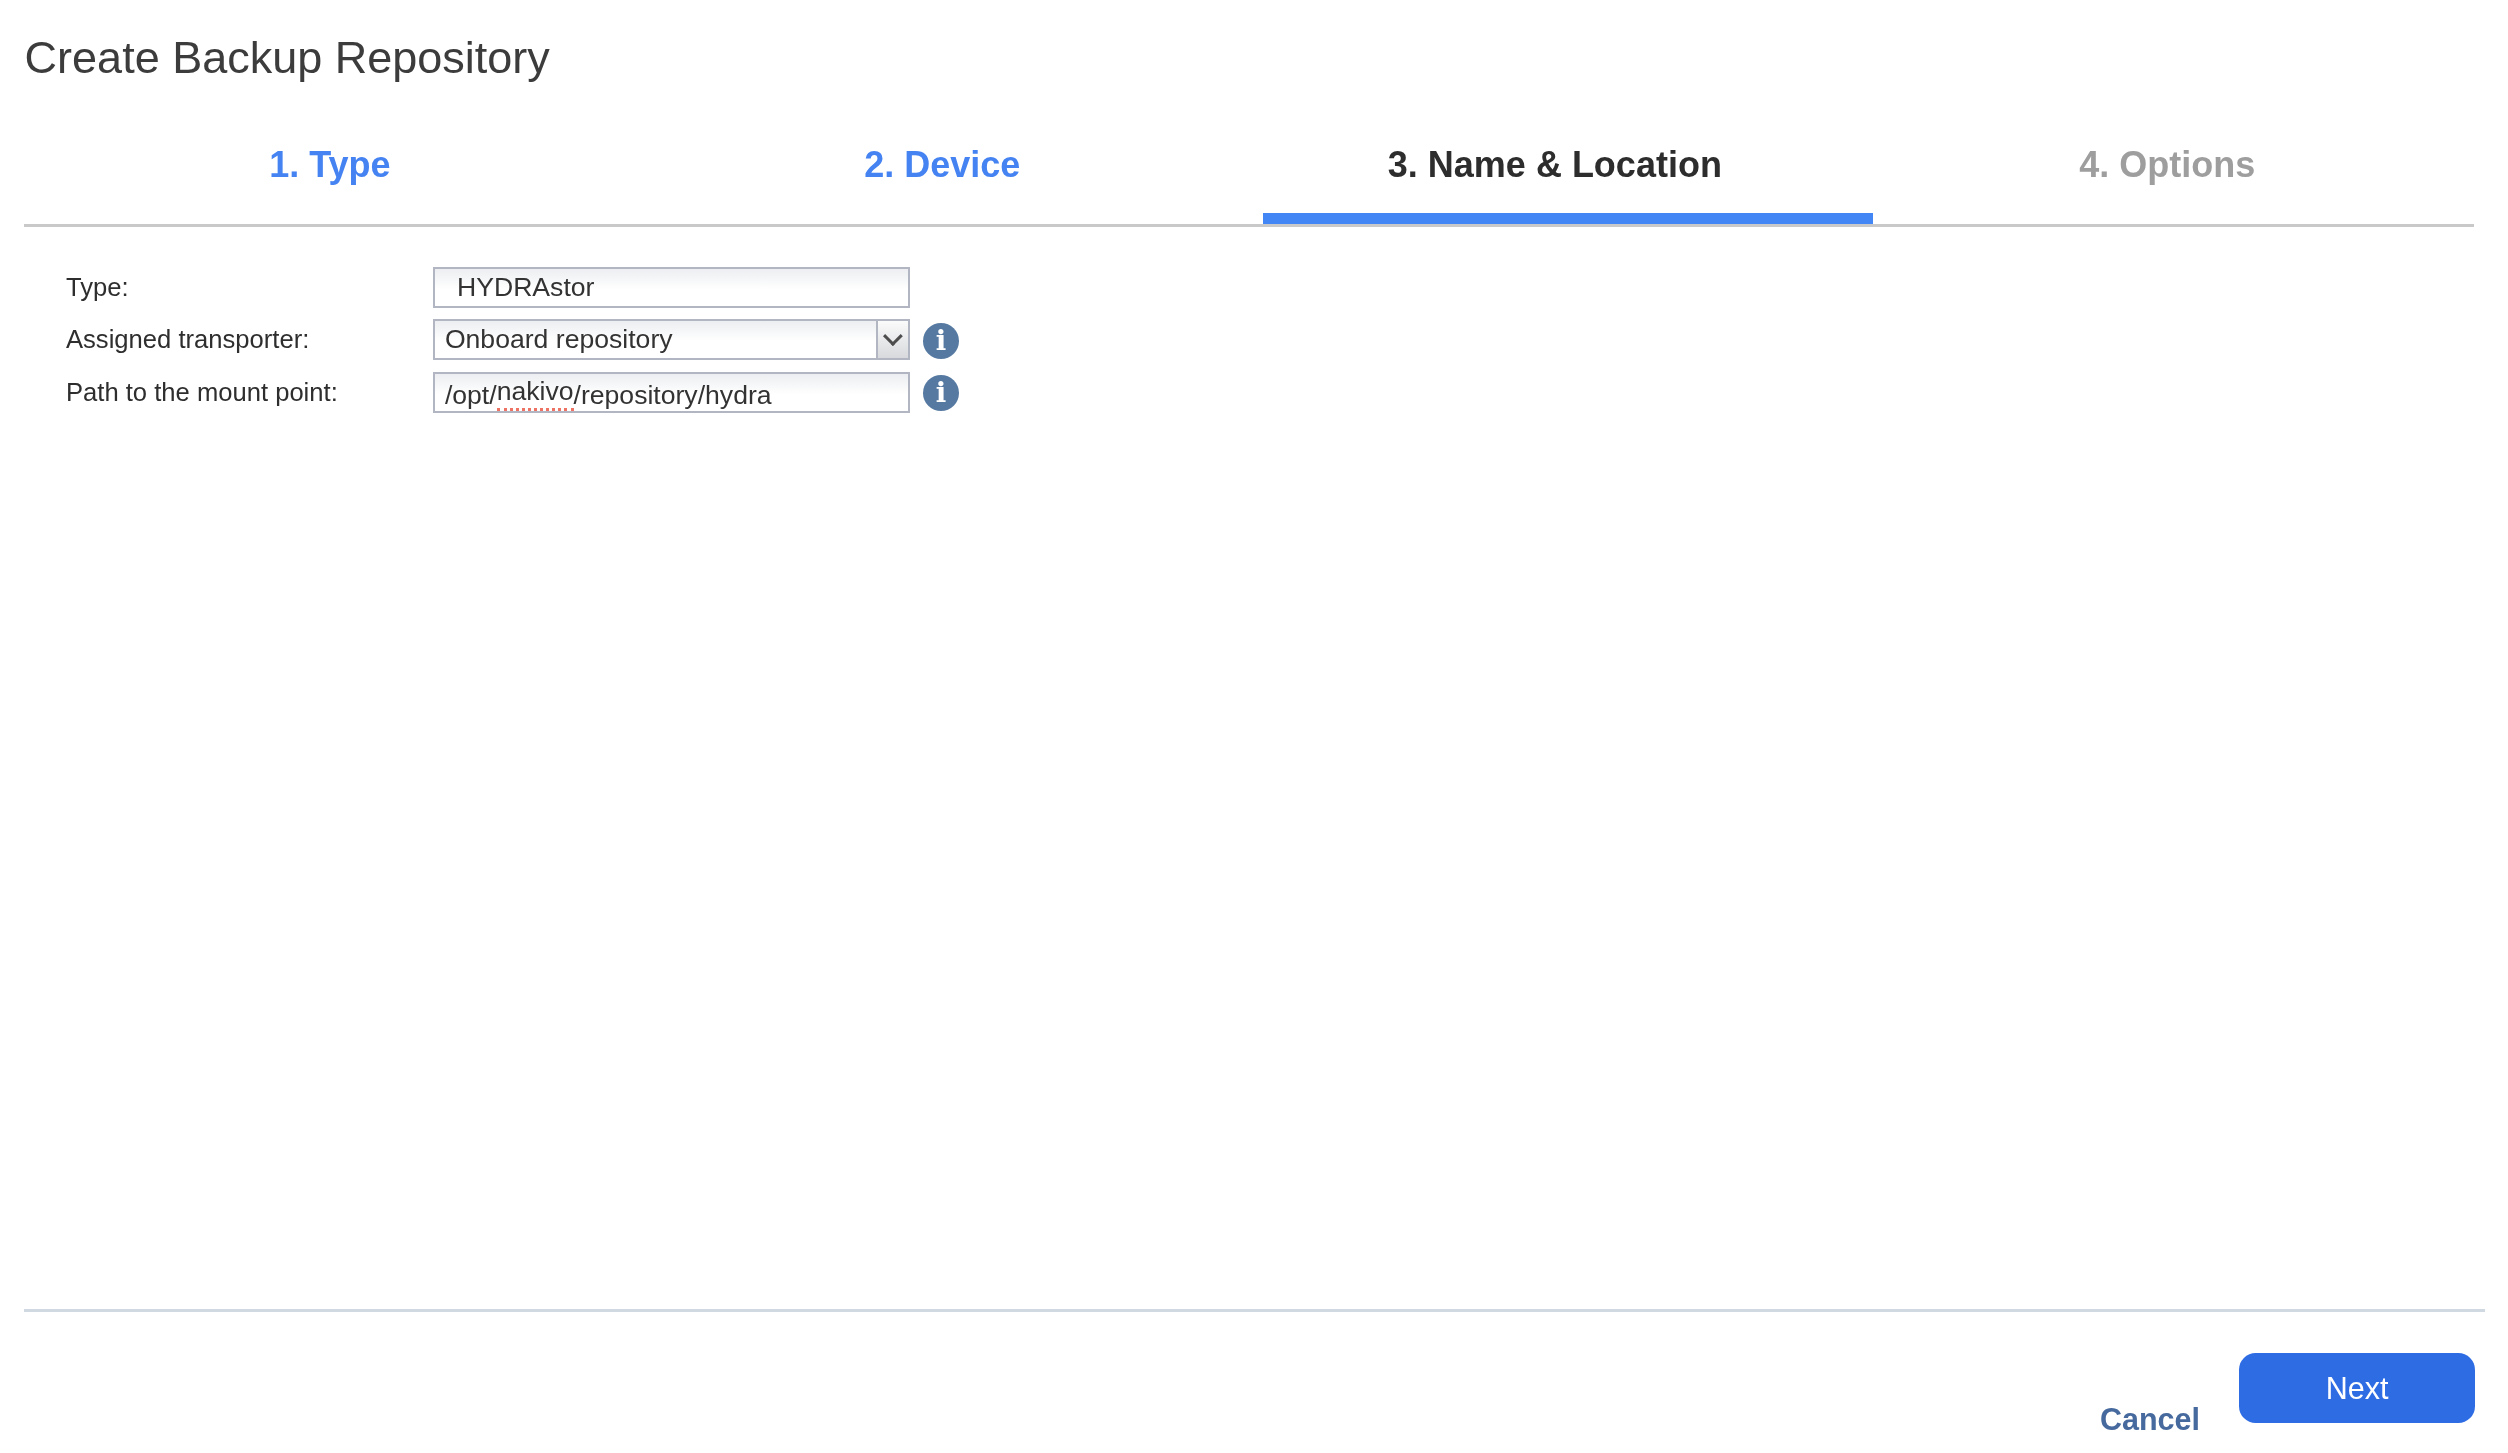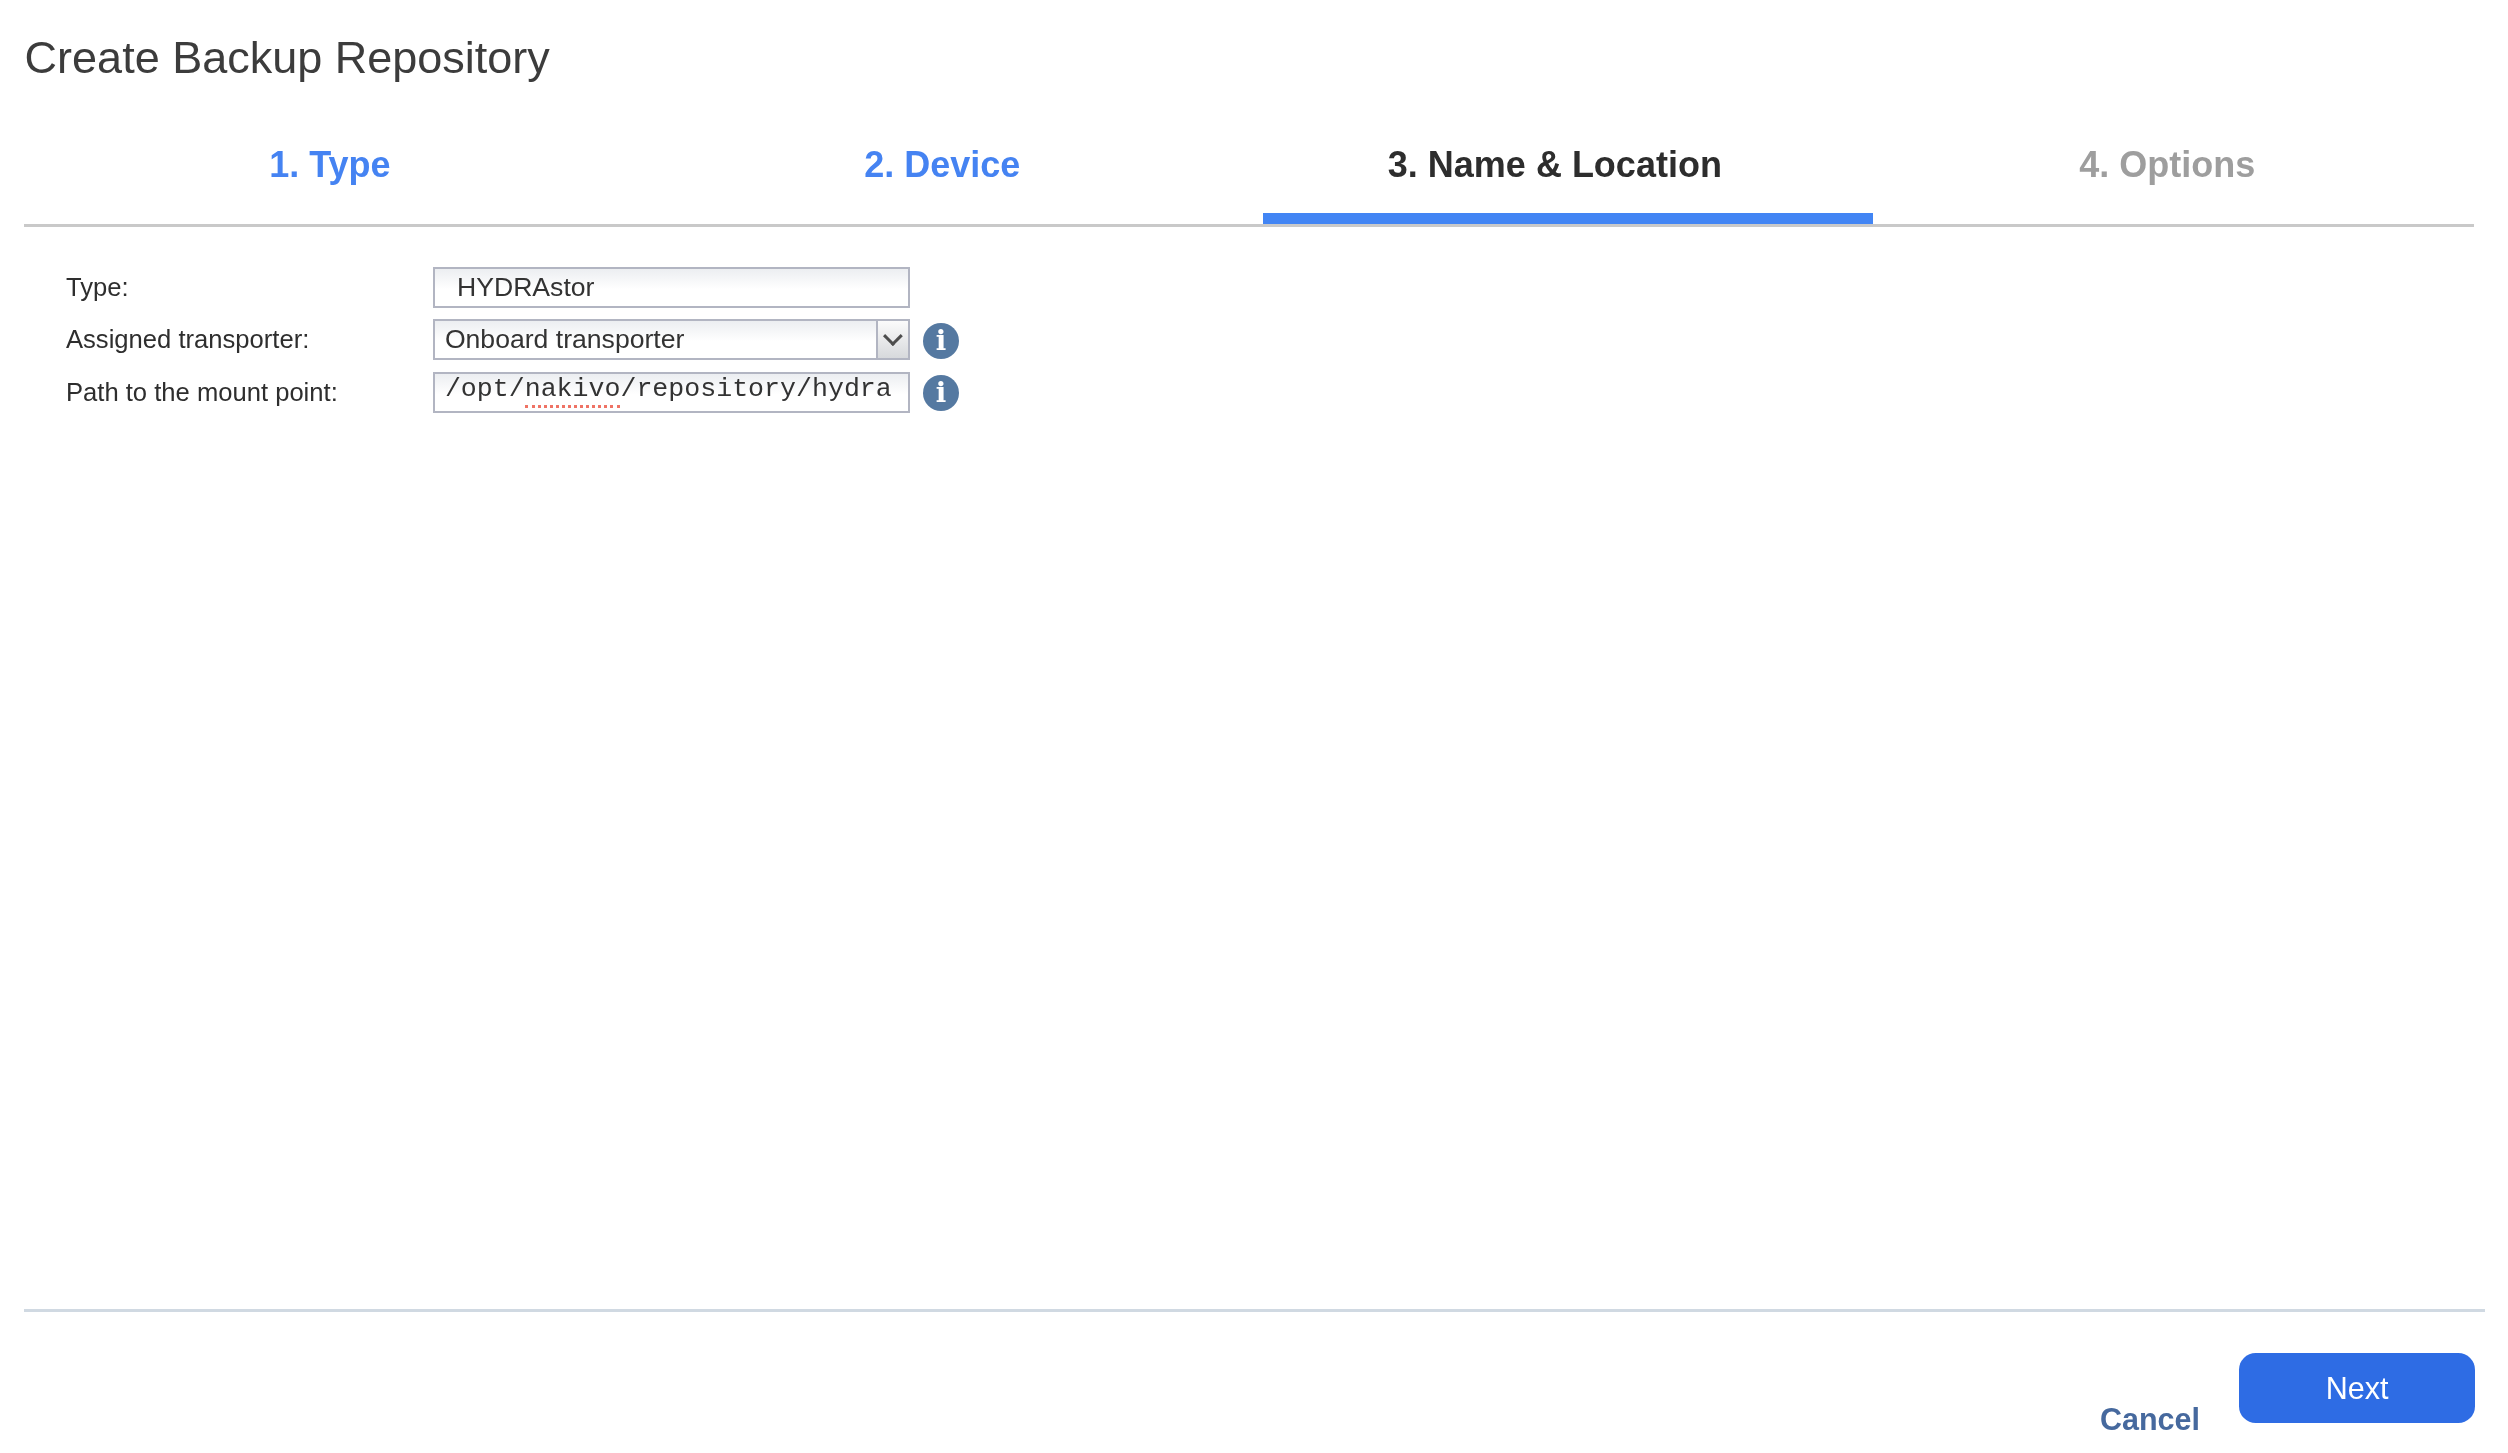--- a/index.html
+++ b/index.html
@@ -70,26 +70,25 @@
   }
   input.box {
     padding: 0 9.9px;
     font-family: "Liberation Sans", sans-serif;
     font-size: 26.6px;
     color: #333333;
     outline: none;
   }
   .fake-input {
     display: flex;
-    align-items: flex-start;
+    align-items: flex-end;
     padding: 0 9.9px;
     font-size: 26.6px;
     color: #333333;
     white-space: pre;
-    font-family: Liberation Mono, monospace;
   }
   .squiggle { border-bottom: 3px dotted #ef7365; padding-bottom: 1px; }
 
   .select {
     display: flex;
     align-items: stretch;
     cursor: pointer;
   }
   .select-value {
     flex: 1;
@@ -180,21 +179,21 @@
   <div class="tab active">3. Name &amp; Location</div>
   <div class="tab upcoming">4. Options</div>
   <div class="active-bar"></div>
 </div>
 
 <div class="field-label" style="top:267px;">Type:</div>
 <input class="box" style="top: 267px; padding-left: 22px;" type="text" value="HYDRAstor">
 
 <div class="field-label" style="top:319px;">Assigned transporter:</div>
 <div class="box select" style="top:319px;">
-  <div class="select-value">Onboard transporter</div>
+  <div class="select-value">Onboard repository</div>
   <div class="select-arrow">
     <div class="chevron-down"></div>
   </div>
 </div>
 <div class="info-icon" style="top:323px;">
     <span>i</span>
   </div>
 
 <div class="field-label" style="top:372px;">Path to the mount point:</div>
 <div class="box fake-input" style="top:372px;">

